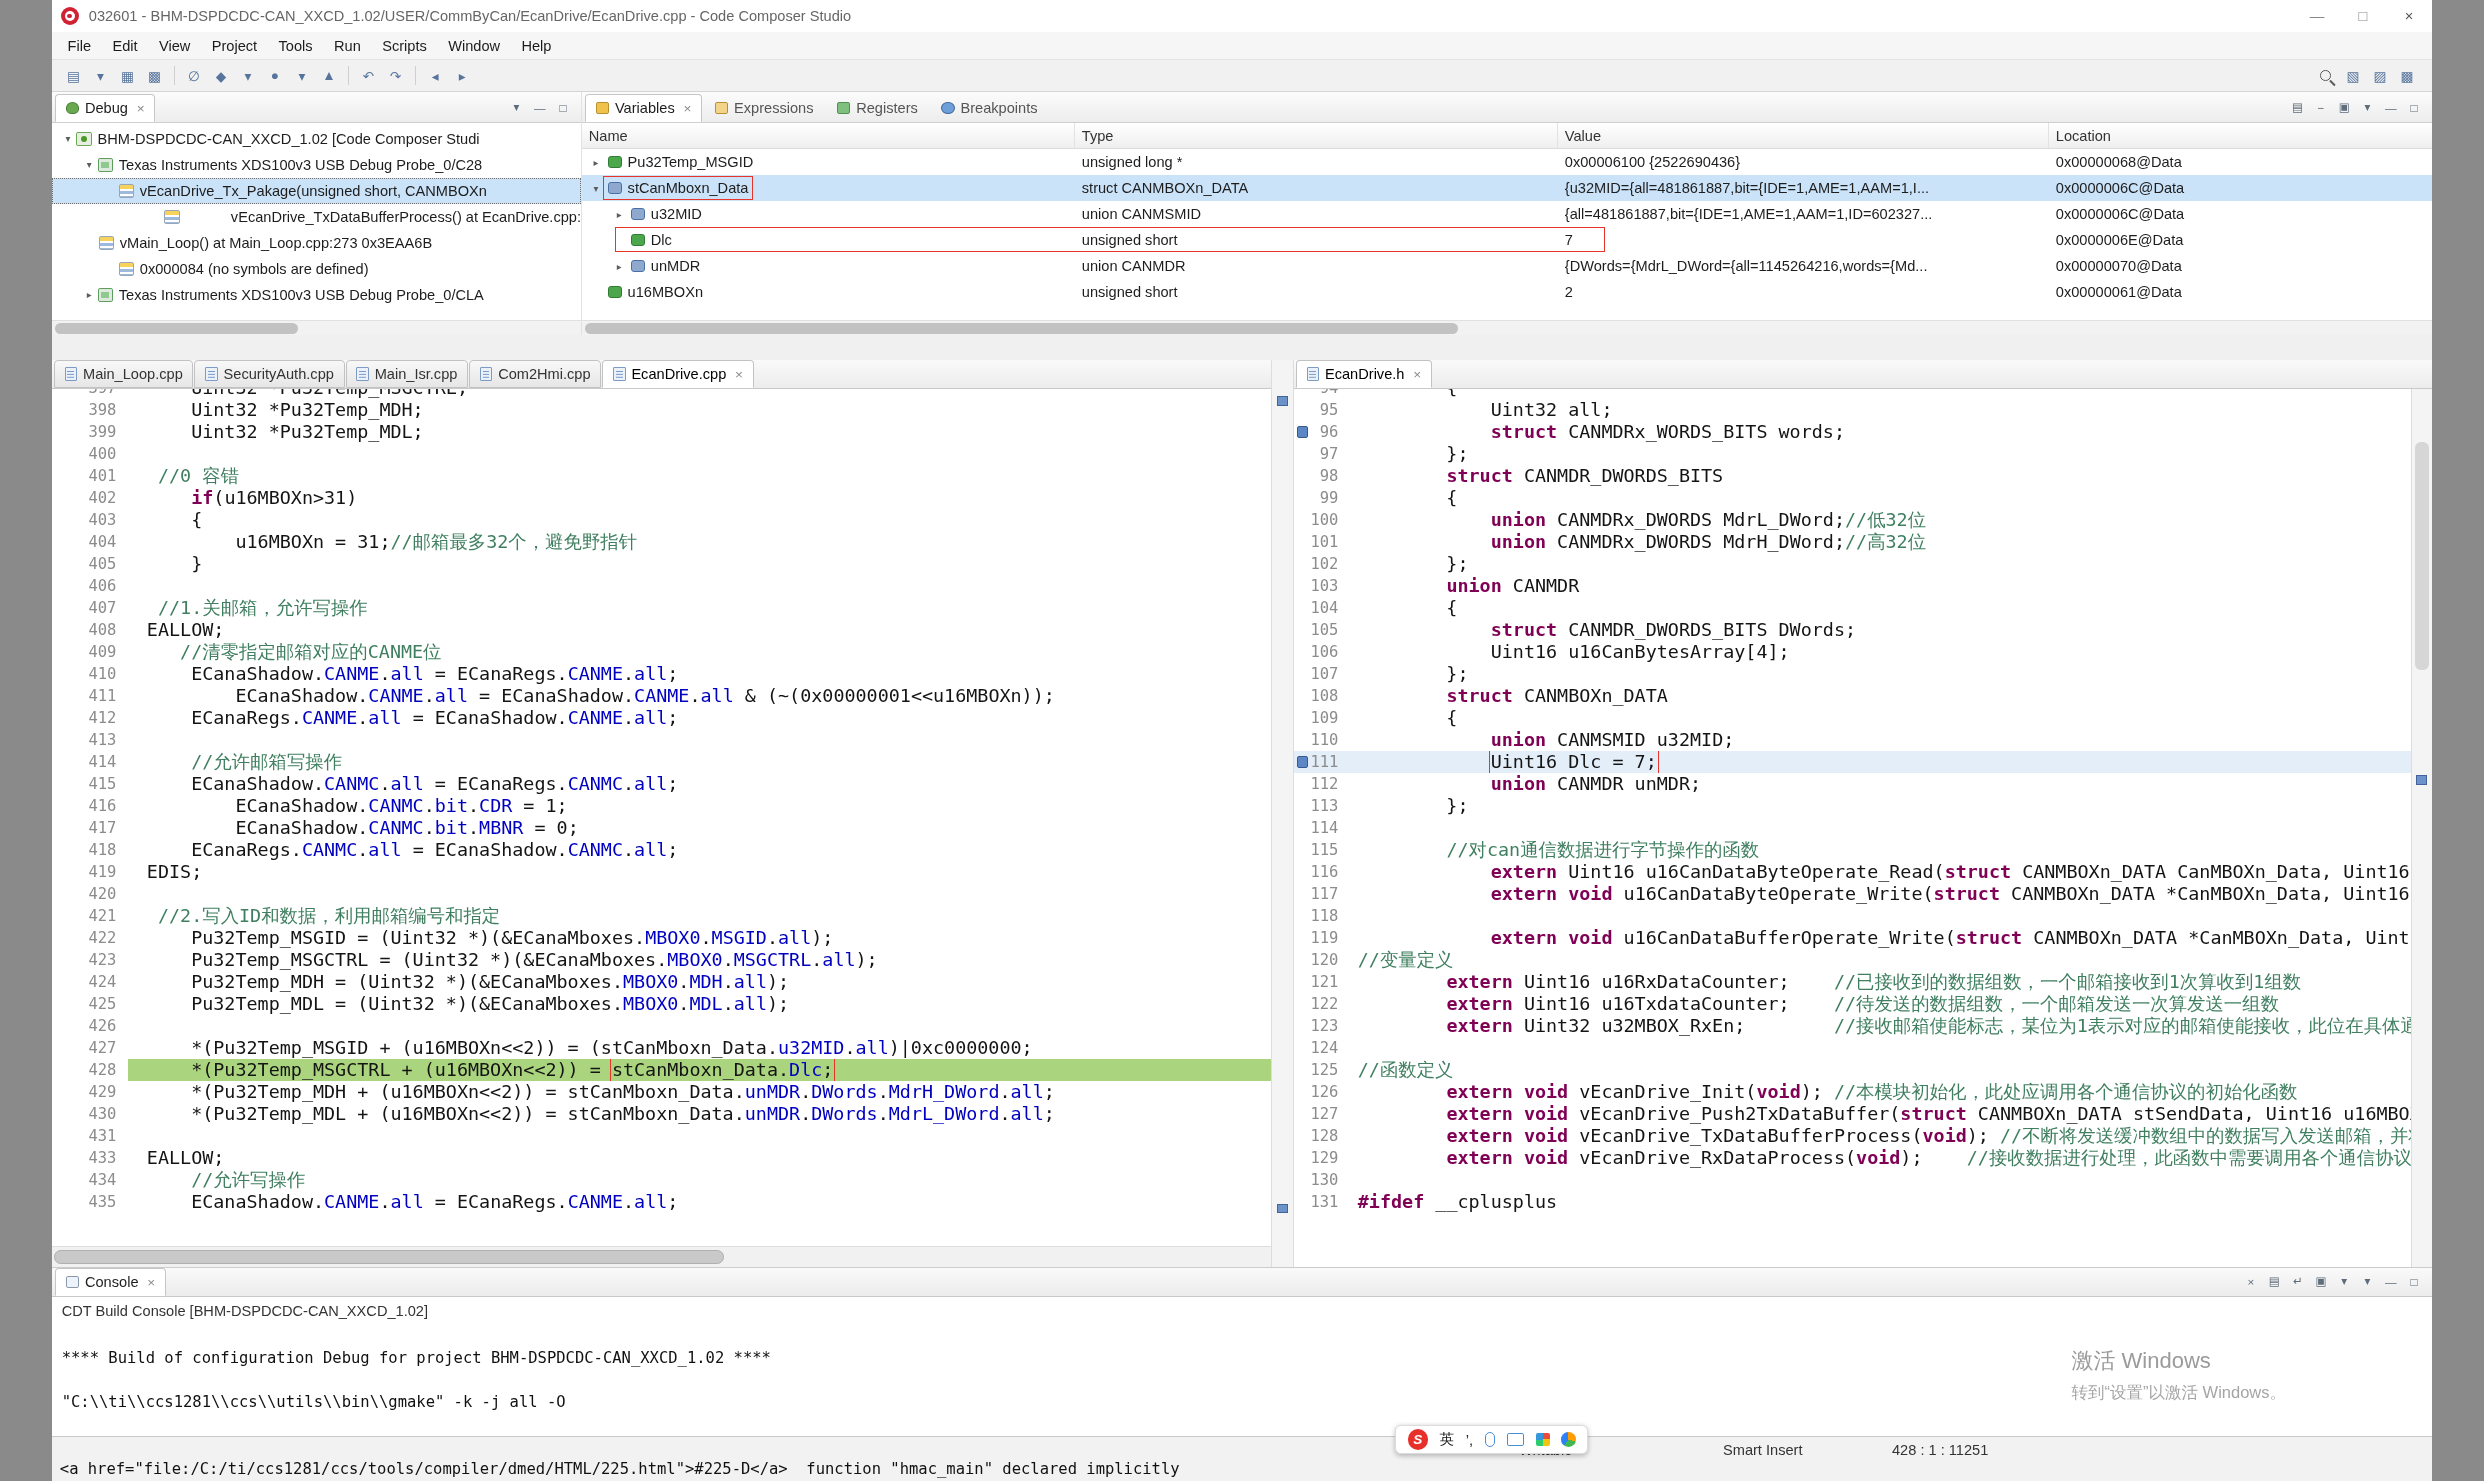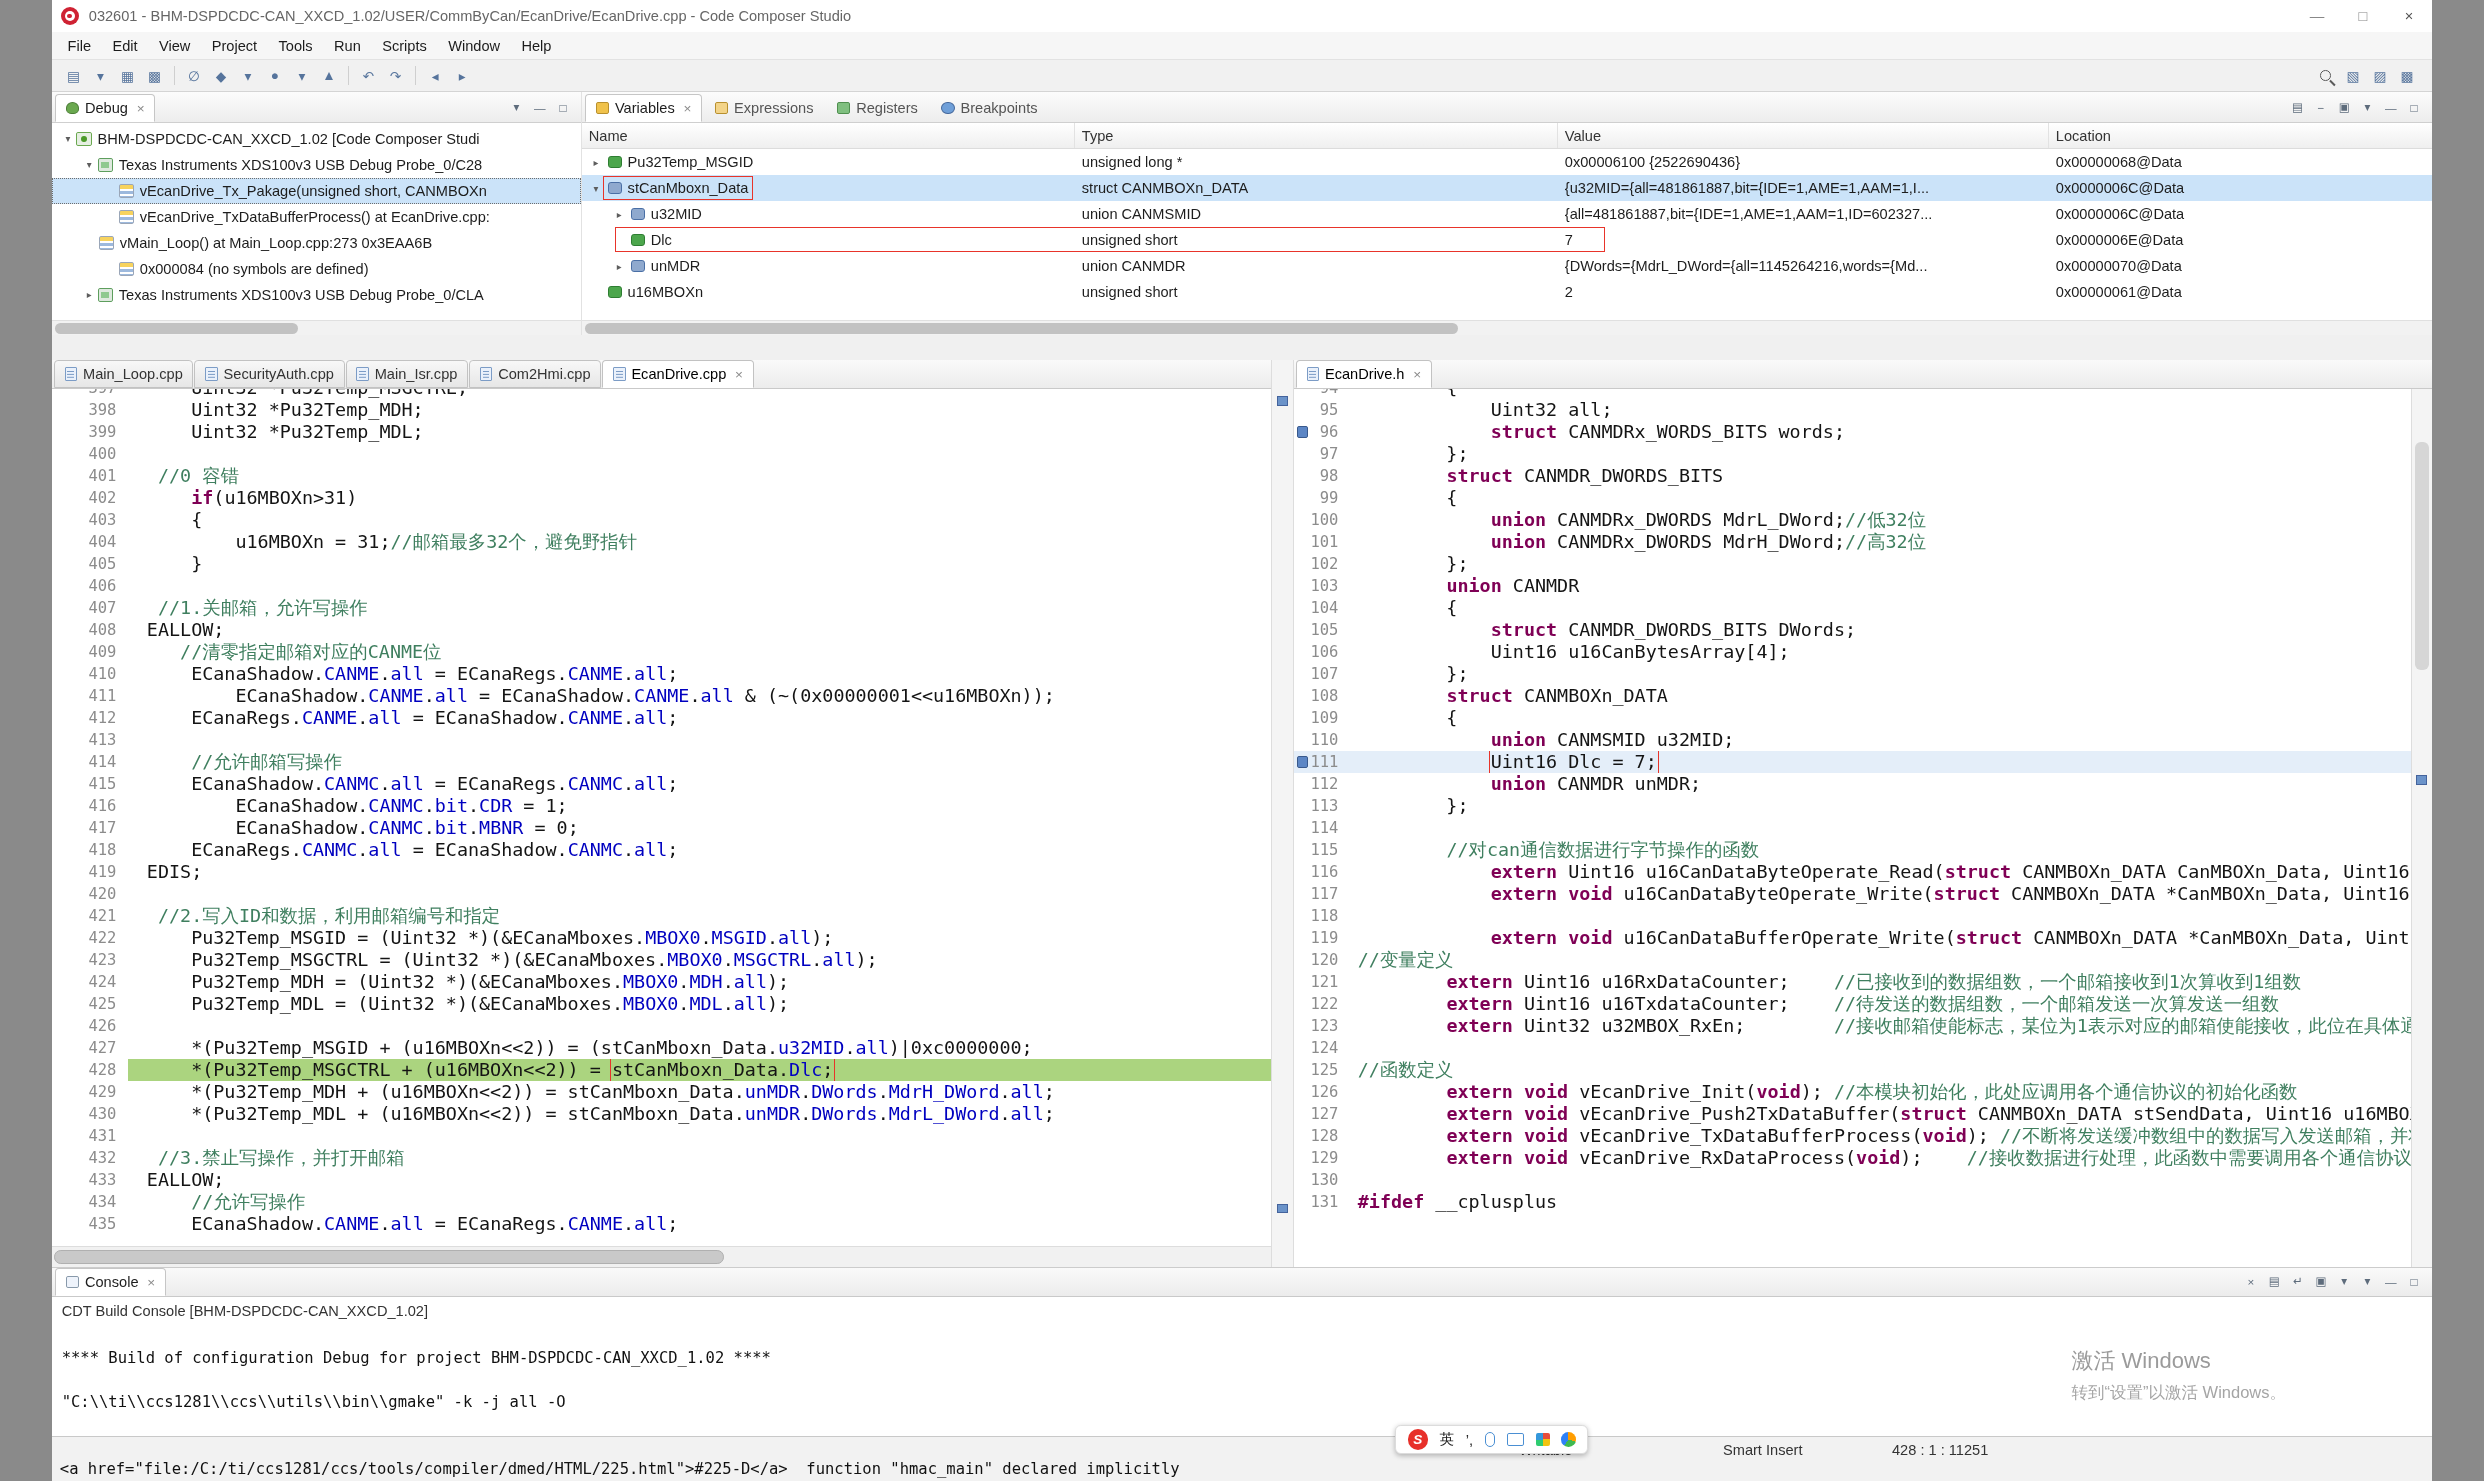--- a/index.html
+++ b/index.html
@@ -201,21 +201,21 @@
           <div class="trow" style="padding-left: 29px;">
             <span class="expander">▾</span>
             <span class="ticon core-icon"></span>
             <span class="tlabel">Texas Instruments XDS100v3 USB Debug Probe_0/C28</span>
           </div>
           <div class="trow selected" style="padding-left: 50px;">
             <span class="expander"></span>
             <span class="ticon stack-frame-icon"></span>
             <span class="tlabel">vEcanDrive_Tx_Pakage(unsigned short, CANMBOXn</span>
           </div>
-          <div class="trow" style="padding-left: 50px;">
+          <div class="trow" style="padding-left: 50px; justify-content: space-between;">
             <span class="expander"></span>
             <span class="ticon stack-frame-icon"></span>
             <span class="tlabel">vEcanDrive_TxDataBufferProcess() at EcanDrive.cpp:</span>
           </div>
           <div class="trow" style="padding-left: 30px;">
             <span class="expander"></span>
             <span class="ticon stack-frame-icon"></span>
             <span class="tlabel">vMain_Loop() at Main_Loop.cpp:273 0x3EAA6B</span>
           </div>
           <div class="trow" style="padding-left: 50px;">
@@ -405,21 +405,20 @@
             <div class="crow"><span class="gut">422</span><span class="code">     Pu32Temp_MSGID = (Uint32 *)(&amp;ECanaMboxes.<span class="tf">MBOX0</span>.<span class="tf">MSGID</span>.<span class="tf">all</span>);</span></div>
             <div class="crow"><span class="gut">423</span><span class="code">     Pu32Temp_MSGCTRL = (Uint32 *)(&amp;ECanaMboxes.<span class="tf">MBOX0</span>.<span class="tf">MSGCTRL</span>.<span class="tf">all</span>);</span></div>
             <div class="crow"><span class="gut">424</span><span class="code">     Pu32Temp_MDH = (Uint32 *)(&amp;ECanaMboxes.<span class="tf">MBOX0</span>.<span class="tf">MDH</span>.<span class="tf">all</span>);</span></div>
             <div class="crow"><span class="gut">425</span><span class="code">     Pu32Temp_MDL = (Uint32 *)(&amp;ECanaMboxes.<span class="tf">MBOX0</span>.<span class="tf">MDL</span>.<span class="tf">all</span>);</span></div>
             <div class="crow"><span class="gut">426</span><span class="code"></span></div>
             <div class="crow"><span class="gut">427</span><span class="code">     *(Pu32Temp_MSGID + (u16MBOXn&lt;&lt;2)) = (stCanMboxn_Data.<span class="tf">u32MID</span>.<span class="tf">all</span>)|0xc0000000;</span></div>
             <div class="crow ln-green"><span class="gut">428</span><span class="code">     *(Pu32Temp_MSGCTRL + (u16MBOXn&lt;&lt;2)) = <span class="ann-inline">stCanMboxn_Data.<span class="tf">Dlc</span>;</span></span></div>
             <div class="crow"><span class="gut">429</span><span class="code">     *(Pu32Temp_MDH + (u16MBOXn&lt;&lt;2)) = stCanMboxn_Data.<span class="tf">unMDR</span>.<span class="tf">DWords</span>.<span class="tf">MdrH_DWord</span>.<span class="tf">all</span>;</span></div>
             <div class="crow"><span class="gut">430</span><span class="code">     *(Pu32Temp_MDL + (u16MBOXn&lt;&lt;2)) = stCanMboxn_Data.<span class="tf">unMDR</span>.<span class="tf">DWords</span>.<span class="tf">MdrL_DWord</span>.<span class="tf">all</span>;</span></div>
             <div class="crow"><span class="gut">431</span><span class="code"></span></div>
-            <div class="crow"><span class="gut">432</span><span class="code">  <span class="tc">//3.禁止写操作，并打开邮箱</span></span></div>
             <div class="crow"><span class="gut">433</span><span class="code"> EALLOW;</span></div>
             <div class="crow"><span class="gut">434</span><span class="code">     <span class="tc">//允许写操作</span></span></div>
             <div class="crow"><span class="gut">435</span><span class="code">     ECanaShadow.<span class="tf">CANME</span>.<span class="tf">all</span> = ECanaRegs.<span class="tf">CANME</span>.<span class="tf">all</span>;</span></div>
           </div>
         </div>
       <div class="ed-hscroll">
           <div class="thumb" style="width:670px"></div>
         </div>
     </div>
     <div class="ruler">

